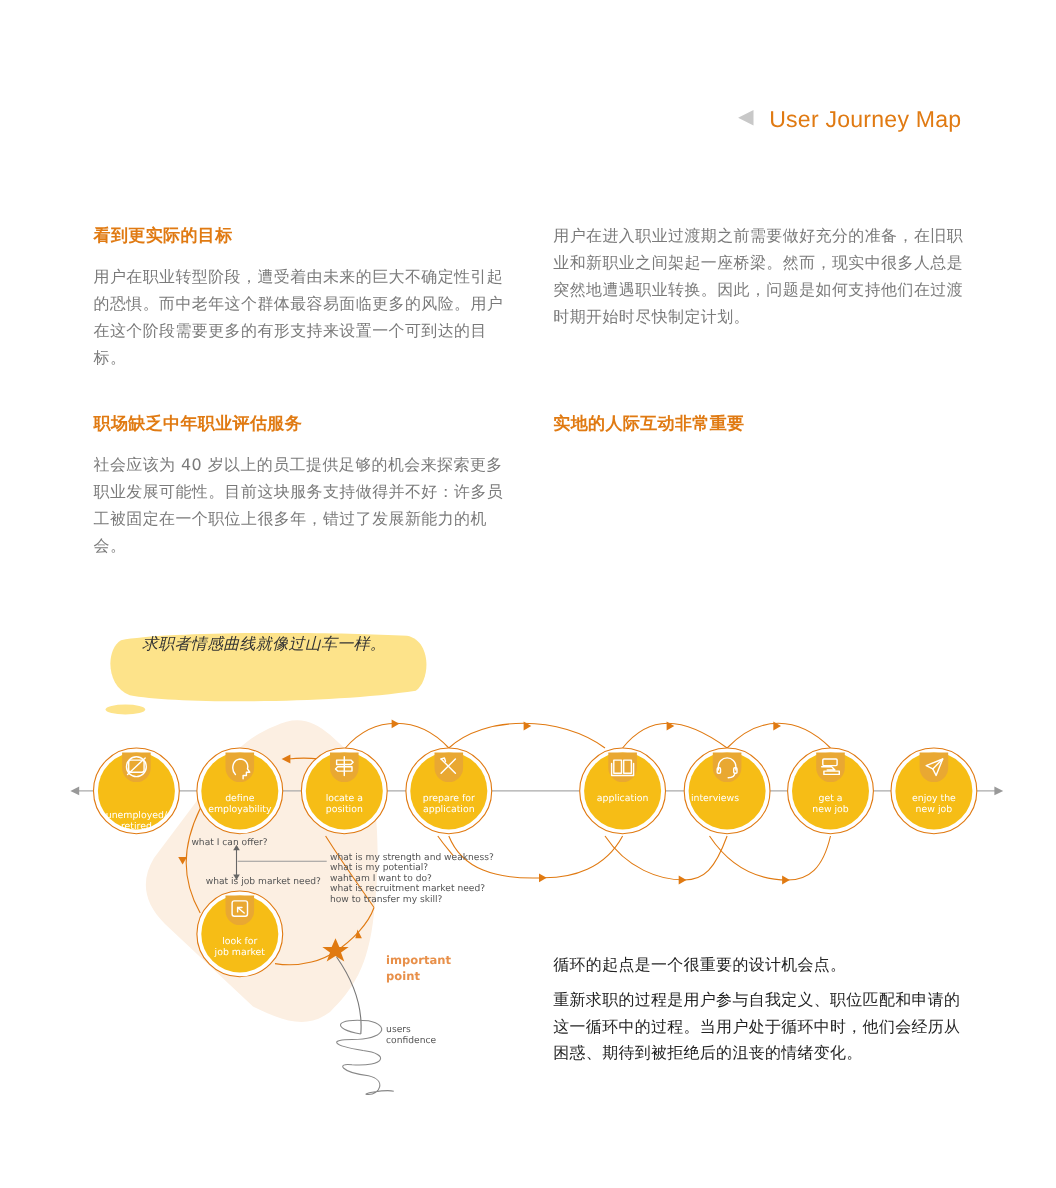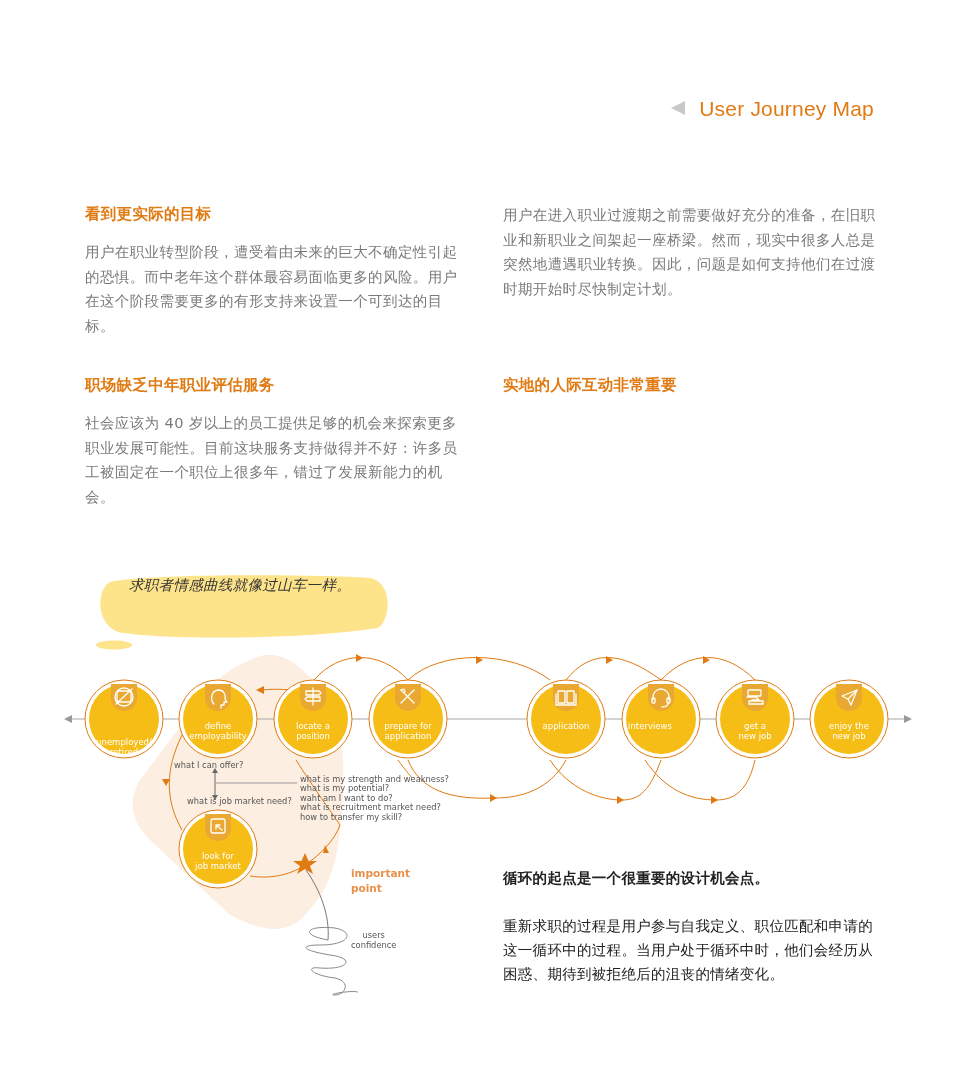--- a/index.html
+++ b/index.html
@@ -21,25 +21,25 @@
   #i3 { left: 85px; top: 374px; }
   #i4 { left: 503px; top: 374px; }
   .bubble-text { position: absolute; left: 129px; top: 576px; font-size: 14.5px; color: #333;
                  letter-spacing: 0.3px; font-style: italic; }
   svg#map { position: absolute; left: 0; top: 560px; }
   .node-label { position: absolute; width: 80px; text-align: center; color: #ffffff;
                 font-family: "DejaVu Sans", sans-serif; font-size: 8.5px; line-height: 10px; }
   .q { position: absolute; font-size: 8.3px; color: #555; line-height: 9.4px; white-space: nowrap; }
   .imp { position: absolute; left: 351px; top: 866px; font-size: 10.5px; color: #e8904a;
          font-weight: bold; line-height: 15px; }
-  .conf { position: absolute; left: 351px; top: 930px; font-size: 8.3px; color: #555; line-height: 10px; text-align: center; }
+  .conf { position: absolute; left: 351px; top: 930px; font-size: 8.3px; color: #555; line-height: 10px; }
   .bottom-text { position: absolute; left: 503px; top: 866px; width: 380px; color: #222;
                  font-size: 14.5px; letter-spacing: 0.3px; }
   .bottom-text p { margin: 0; line-height: 24px; }
-  .bottom-text p.first { margin-bottom: 24px; font-weight: bold; }
+  .bottom-text p.first { margin-bottom: 8px; }
 </style>
 </head>
 <body>
 
 <div class="title">
   <div><span class="tri"></span><span>User Journey Map</span></div>
 </div>
 
 <div class="insight" id="i1">
   <h3>看到更实际的目标</h3>

